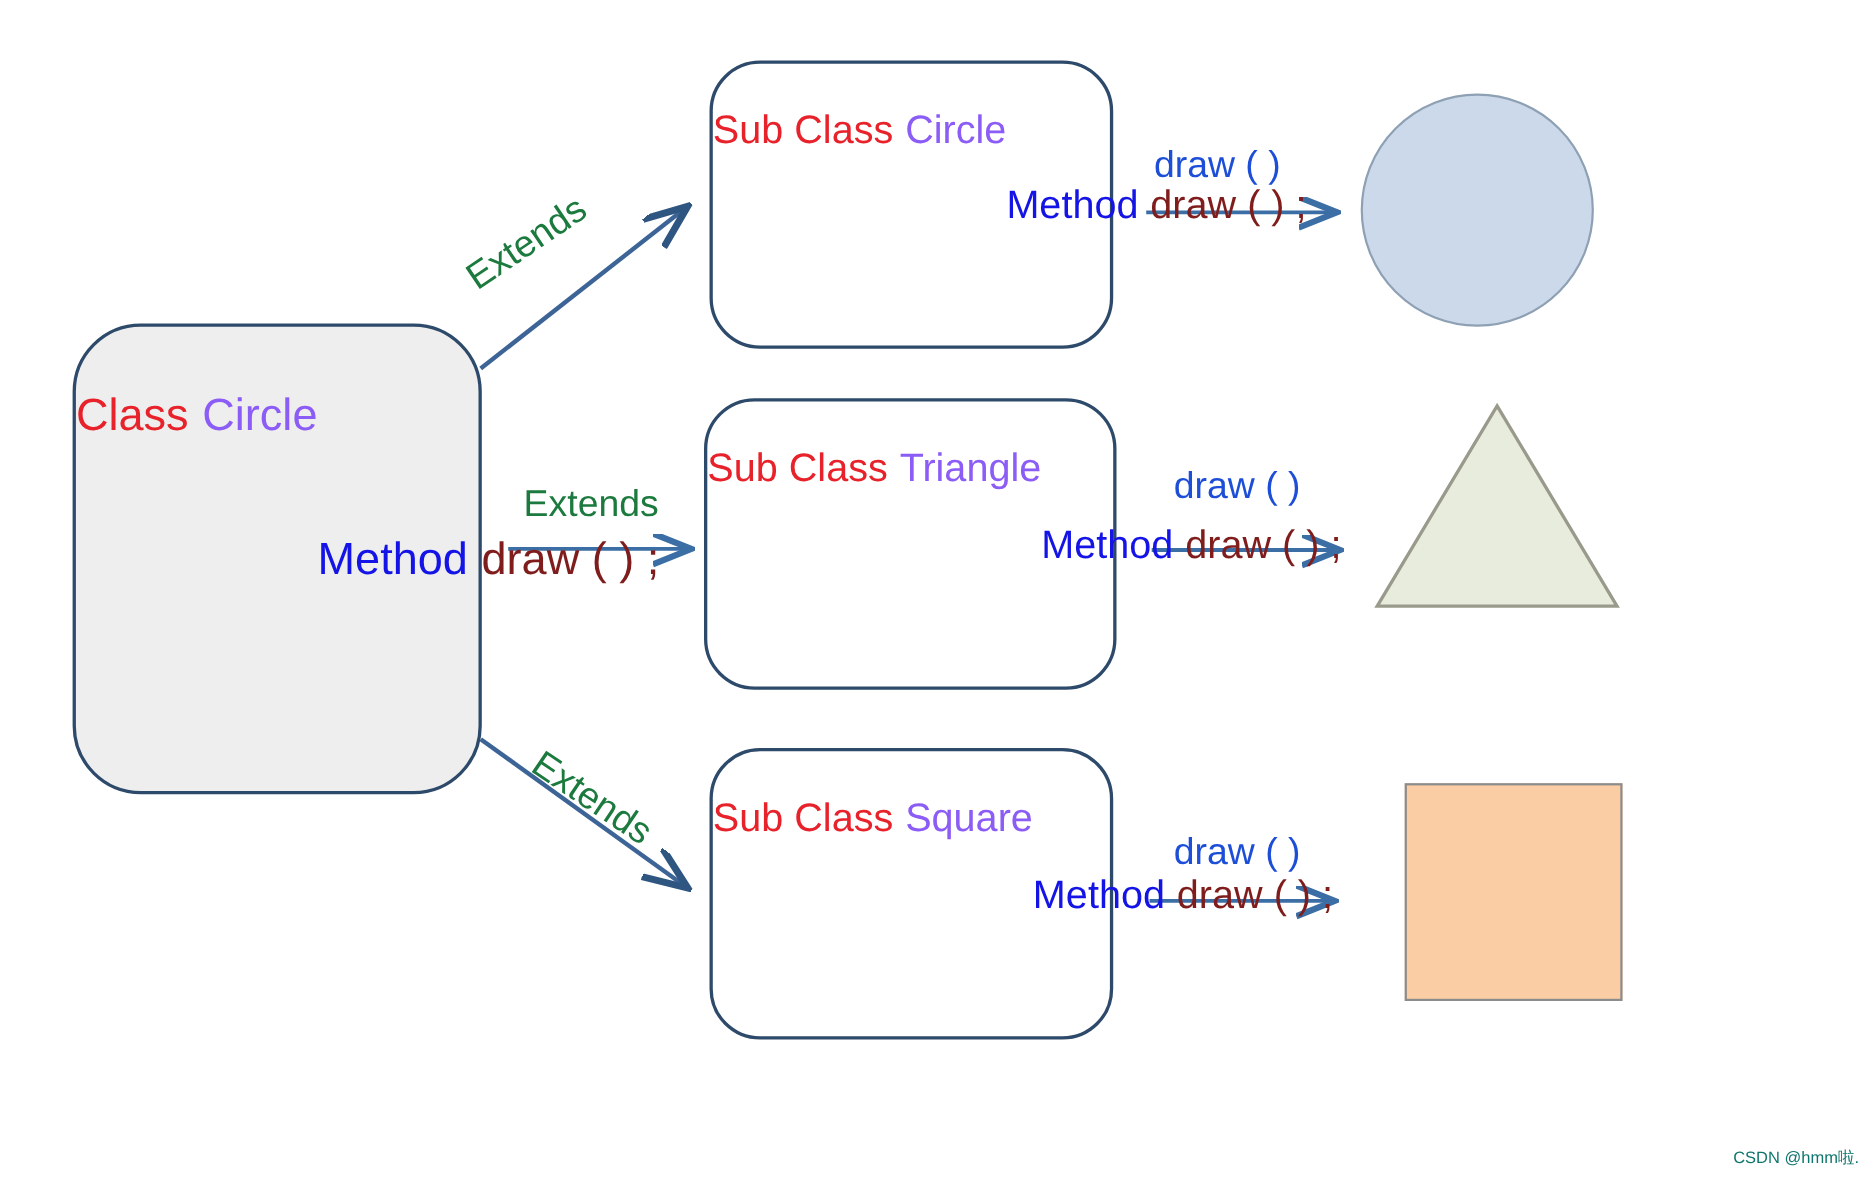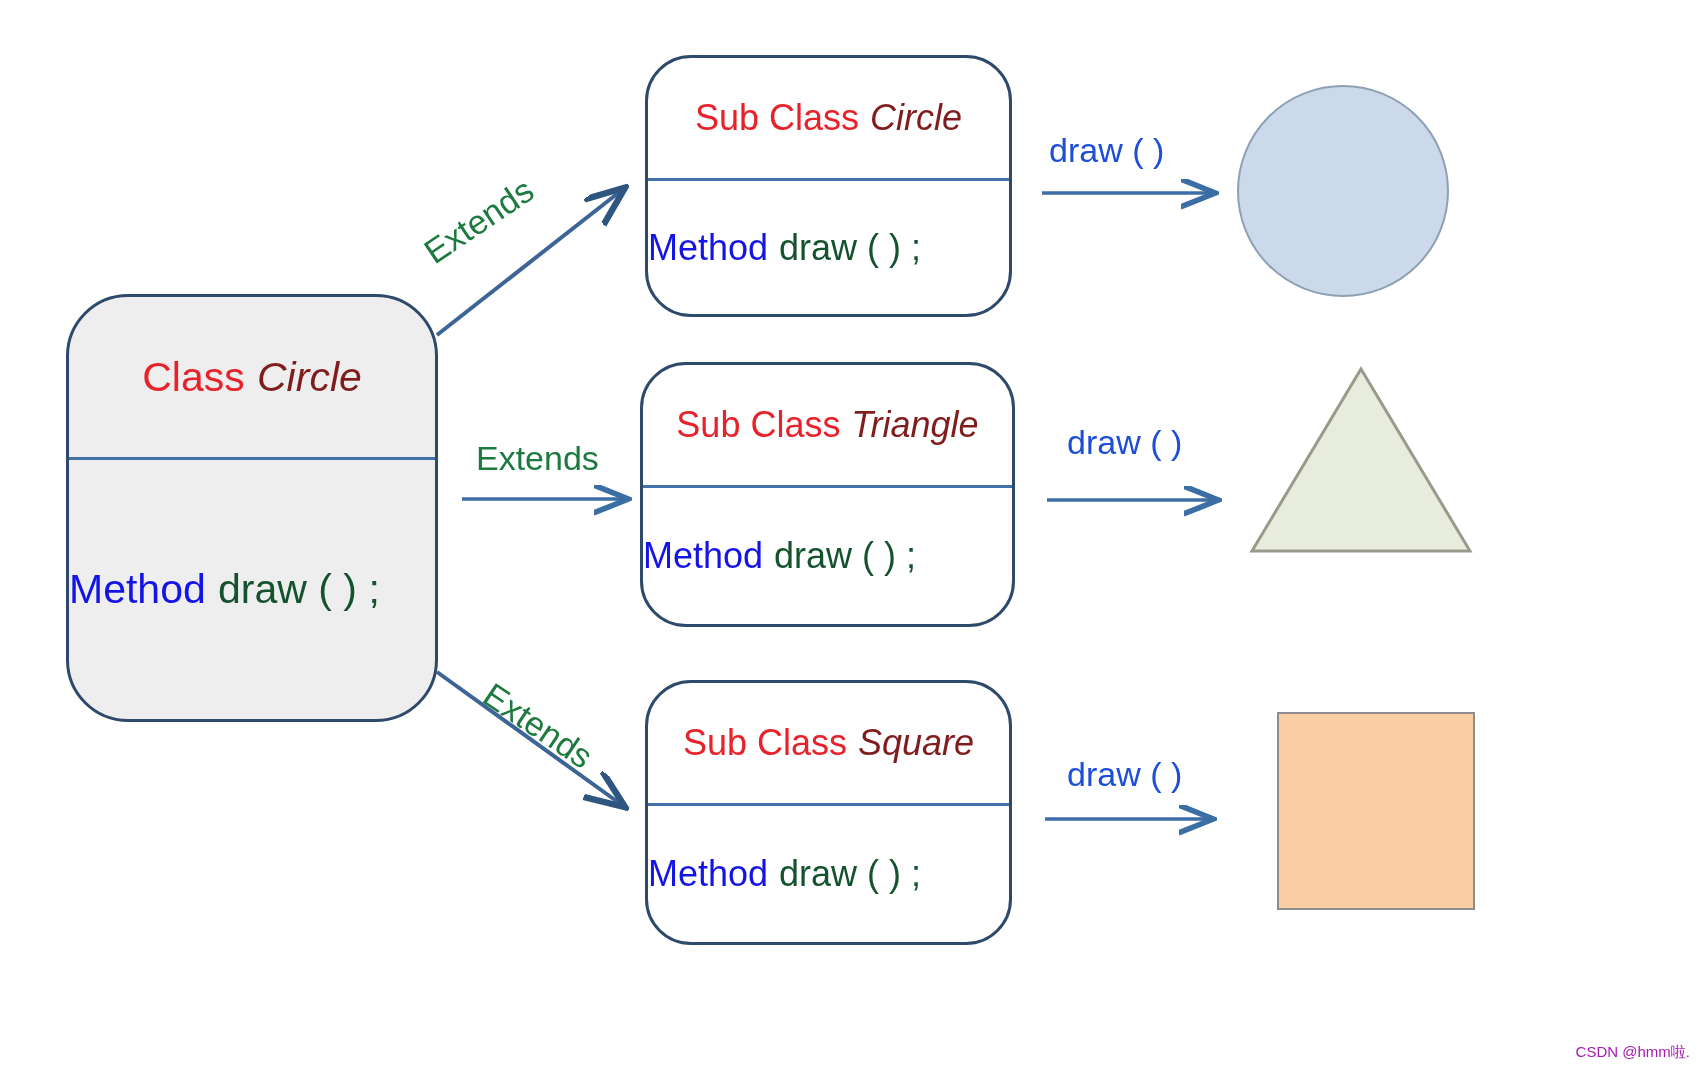--- a/index.html
+++ b/index.html
@@ -19,21 +19,20 @@
   }
 
   
   .class-box {
     position: absolute;
     box-sizing: border-box;
     border: 3px solid #2e4a6b;
     border-radius: 46px;
     background: #ffffff;
     display: flex;
-    flex-direction: column;
   }
   .class-box.parent {
     background: #eeeeee;
     border-radius: 62px;
   }
   .box-header {
     flex: 0 0 auto;
     display: flex;
     align-items: center;
     justify-content: center;
@@ -48,28 +47,27 @@
     display: flex;
     align-items: center;
     justify-content: flex-start;
     white-space: nowrap;
   }
 
   .kw-class {
     color: #e8222a;
   }
   .kw-name {
-    color: #7f1d1d;
-    font-style: italic;
+    color: #8b5cf6;
   }
   .kw-method {
     color: #1414e6;
   }
   .kw-sig {
-    color: #14532d;
+    color: #7f1d1d;
   }
   .sp { display: inline-block; width: .30em; }
 
   
   .parent .box-header { font-size: 41px; height: 160px; }
   .parent .box-body   { font-size: 41px; }
   .sub .box-header    { font-size: 36px; height: 120px; }
   .sub .box-body      { font-size: 36px; }
 
   
@@ -112,21 +110,21 @@
     background: #fbcda4;
     border: 2px solid #8c8c8c;
   }
   .shape-triangle {
     position: absolute;
   }
 
   
   #watermark {
     position: absolute;
-    color: #a21caf;
+    color: #0f766e;
     font-size: 15px;
     white-space: nowrap;
   }
 </style>
 </head>
 <body>
 
 <div id="stage">
 
   <svg id="links" viewBox="0 0 1698 1070" xmlns="http://www.w3.org/2000/svg">

